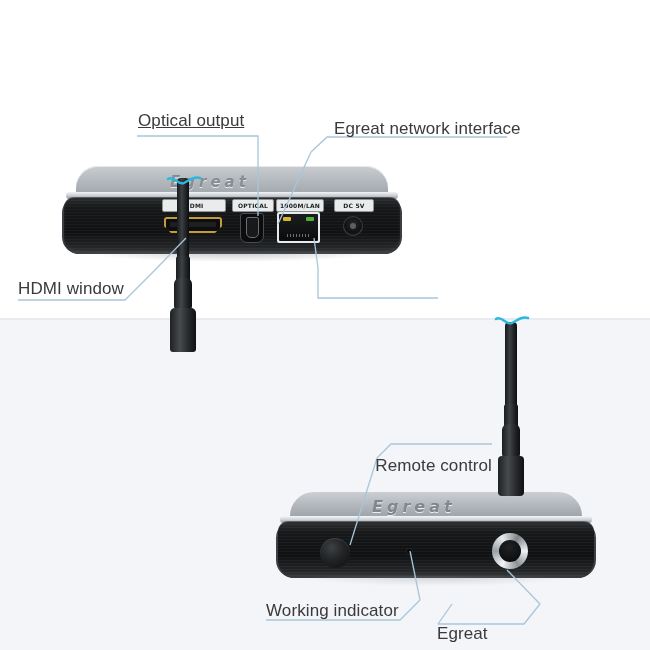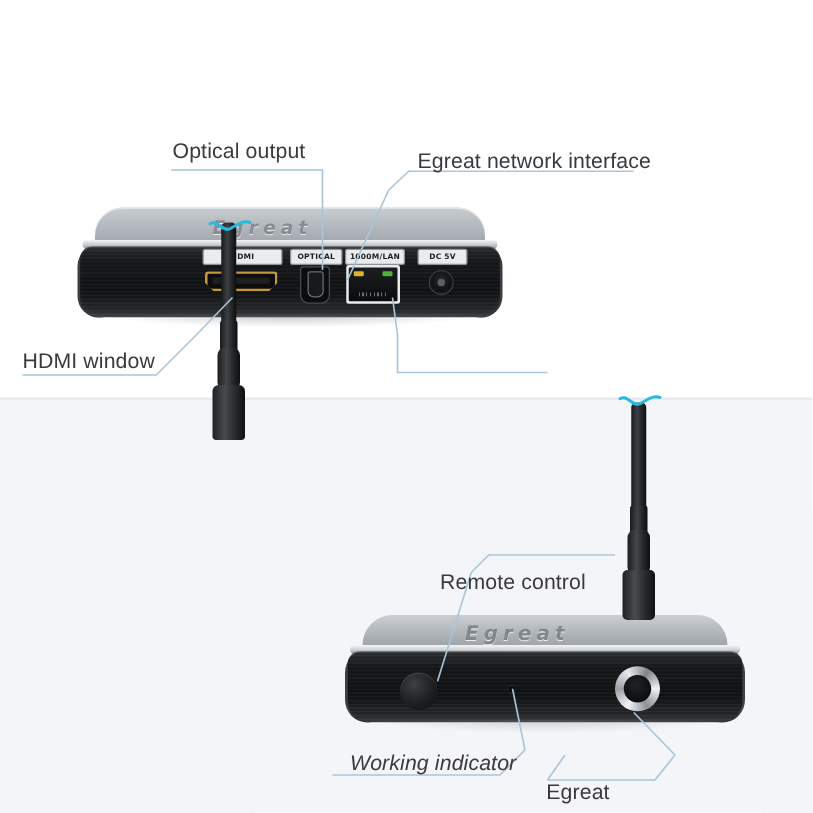--- a/index.html
+++ b/index.html
@@ -45,21 +45,21 @@
   
   .callout {
     position: absolute;
     color: #3a3a3c;
     font-size: 17px;
     line-height: 21px;
     white-space: pre;
     letter-spacing: 0.1px;
   }
   .callout.two-line { line-height: 20px; }
-  .callout.r { }
+  .callout.r { text-align: right; }
 
   
   #leaders {
     position: absolute;
     left: 0; top: 0;
     width: 650px; height: 650px;
     pointer-events: none;
   }
 
   
@@ -515,31 +515,31 @@
 
       <path d="M266 620 L 400 620 L 420 600"></path>
       <path d="M420 600 L 410 551"></path>
 
       <path d="M438 624 L 524 624 L 540 604"></path>
       <path d="M438 624 L 452 604"></path>
       <path d="M540 604 L 507 570"></path>
     </g>
   </svg>
 
-  <div class="callout" style="left:138px; top:110px;">Optical output</div>
+  <div class="callout" style="left:138px; top:110px;text-decoration:underline;">Optical output</div>
 
   <div class="callout" style="left:334px; top:118px;">Egreat network interface</div>
 
   <div class="callout" style="left:18px; top:278px;">HDMI window</div>
 
 
   <div class="callout two-line r" style="left:352px; top:416px; width:140px;">
     <div>Remote control</div>
   </div>
 
-  <div class="callout" style="left:280px; top:600px;font-style:italic;">Working indicator</div>
+  <div class="callout" style="left:266px; top:600px;">Working indicator</div>
 
   <div class="callout two-line" style="left:437px; top:584px;">
     <div>Egreat</div>
     
   </div>
 
 </div>
 
 </body></html>

